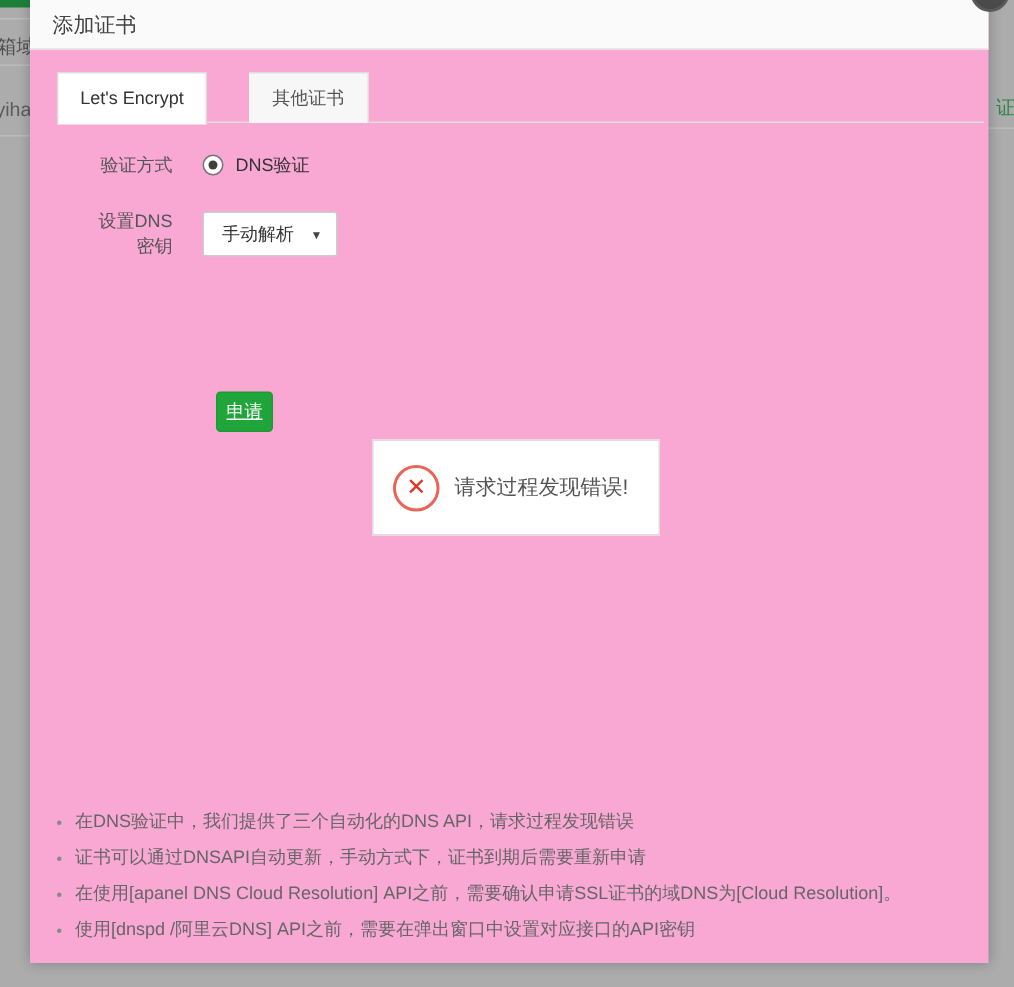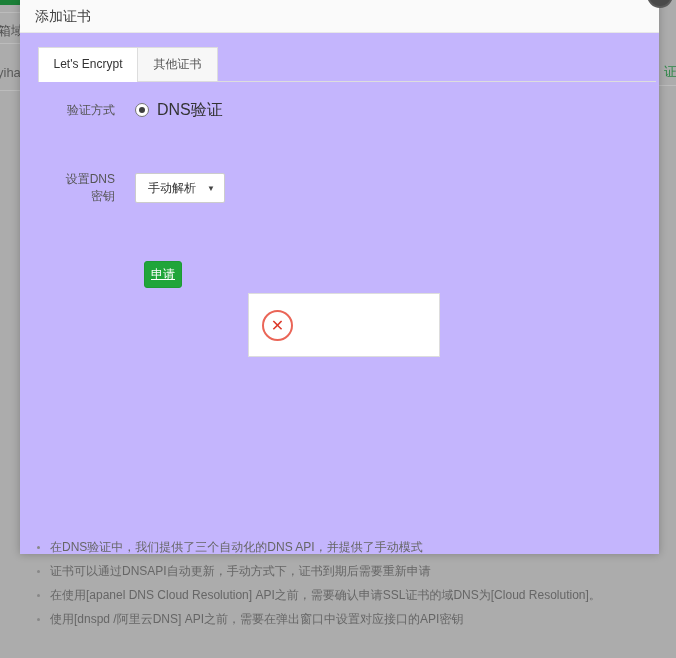--- a/index.html
+++ b/index.html
@@ -26,35 +26,35 @@
   
   .close-btn {
     position:absolute; left:647px; top:-18px; width:26px; height:26px;
     border-radius:50%; background:#4a4a4a; border:2px solid #5a5a5a;
     color:#fff; font-size:13px; text-align:center; line-height:22px;
     z-index:20; cursor:pointer;
   }
 
   
   .modal {
-    position:absolute; left:20px; top:0; width:639px; height:554px;
-    background:#c4b5fd; z-index:10; box-shadow:0 0 8px rgba(0,0,0,0.25);
+    position:absolute; left:20px; top:0; width:639px; height:642px;
+    background:#f9a8d4; z-index:10; box-shadow:0 0 8px rgba(0,0,0,0.25);
   }
   .modal-header {
     height:33px; background:#fafafa; border-bottom:1px solid #e8e8e8;
   }
   .modal-title {
     display:inline-block; padding-left:15px; line-height:32px;
     font-size:14px; color:#424242;
   }
 
   
   .tabs {
     position:absolute; left:18px; right:3px; top:48px; height:34px;
-    display:flex; align-items:flex-end; border-bottom:1px solid #ddd;
+    display:flex; align-items:center; border-bottom:1px solid #ddd;gap:28px;
   }
   .tab { font-size:12px; text-align:center; cursor:pointer; }
   .tab-active {
     width:100px; height:35px; line-height:33px; margin-bottom:-1px;
     background:#fff; border:1px solid #ddd; border-bottom:none;
     color:#333; z-index:2;
   }
   .tab-inactive {
     width:80px; height:34px; line-height:33px;
     background:#f7f7f7; border:1px solid #ddd; border-left:none; border-bottom:none;
@@ -67,21 +67,21 @@
   .ctrl { margin-left:20px; display:flex; align-items:center; }
 
   .radio {
     width:14px; height:14px; border:1px solid #757575; border-radius:50%;
     background:#fff; position:relative; cursor:pointer; flex-shrink:0;
   }
   .radio-dot {
     position:absolute; left:3px; top:3px; width:6px; height:6px;
     border-radius:50%; background:#3f3f3f;
   }
-  .radio-text { font-size:16px; color:#333; margin-left:8px; }
+  .radio-text { font-size:12px; color:#333; margin-left:8px; }
 
   .select {
     width:90px; height:30px; border:1px solid #ccc; border-radius:2px; background:#fff;
     display:flex; align-items:center; justify-content:space-between;
     padding:0 9px 0 12px; font-size:12px; color:#333; cursor:pointer;
   }
   .select-arrow { font-size:8px; color:#444; }
 
   .domainbox {
     width:260px; height:36px; border:1px solid #ccc; border-radius:3px; background:#fff;
@@ -158,39 +158,40 @@
   <div class="row" style="top:100px; height:20px;">
     <div class="lbl">验证方式</div>
     <div class="ctrl">
       <span class="radio">
         <span class="radio-dot"></span>
       </span>
       <span class="radio-text">DNS验证</span>
     </div>
   </div>
 
-  <div class="row" style="top:141px; height:30px;margin-top:32px;">
+  <div class="row" style="top:141px; height:30px;">
     <div class="lbl">设置DNS密钥</div>
     <div class="ctrl">
       <div class="select">
         <span>手动解析</span>
         <span class="select-arrow">▼</span>
       </div>
     </div>
   </div>
 
 
   <div class="apply-btn">申请</div>
 
   <div class="error-box">
     <span class="error-icon">✕</span>
+    <span class="error-msg">请求过程发现错误!</span>
   </div>
 
   <div class="help">
     <ul>
-      <li>在DNS验证中，我们提供了三个自动化的DNS API，并提供了手动模式</li>
+      <li>在DNS验证中，我们提供了三个自动化的DNS API，请求过程发现错误</li>
       <li>证书可以通过DNSAPI自动更新，手动方式下，证书到期后需要重新申请</li>
       <li>在使用[apanel DNS Cloud Resolution] API之前，需要确认申请SSL证书的域DNS为[Cloud Resolution]。</li>
       <li>使用[dnspd /阿里云DNS] API之前，需要在弹出窗口中设置对应接口的API密钥</li>
     </ul>
   </div>
 
 </div>
 
 </body></html>

